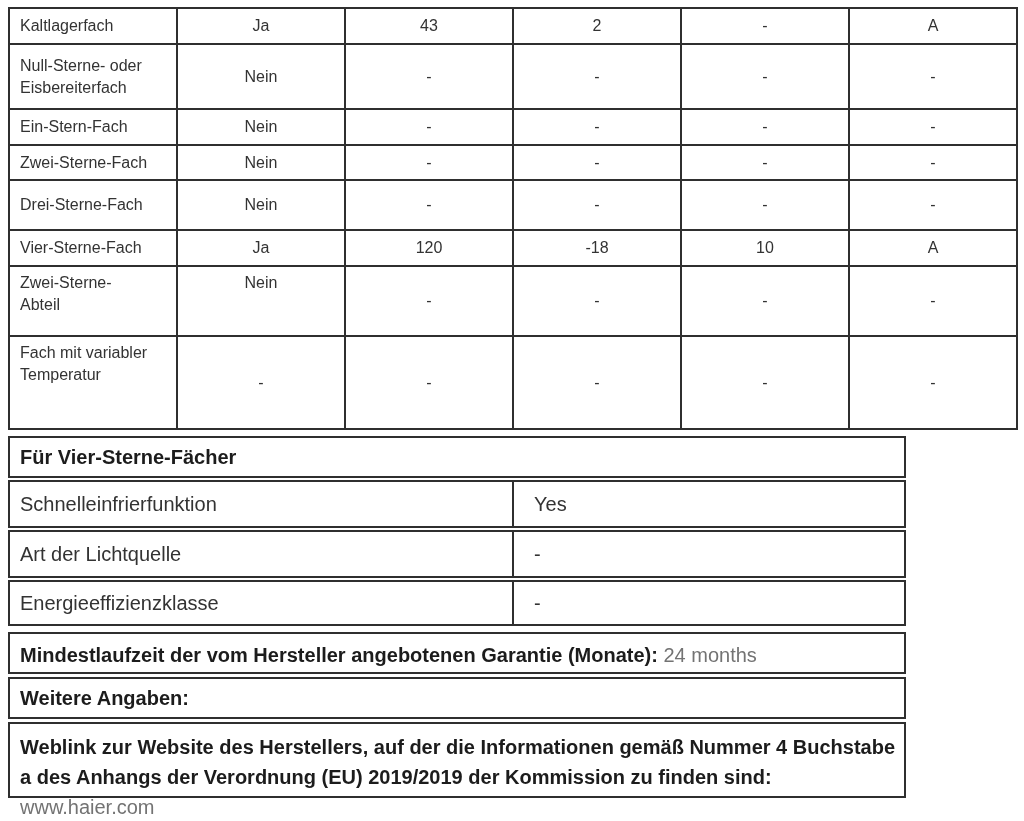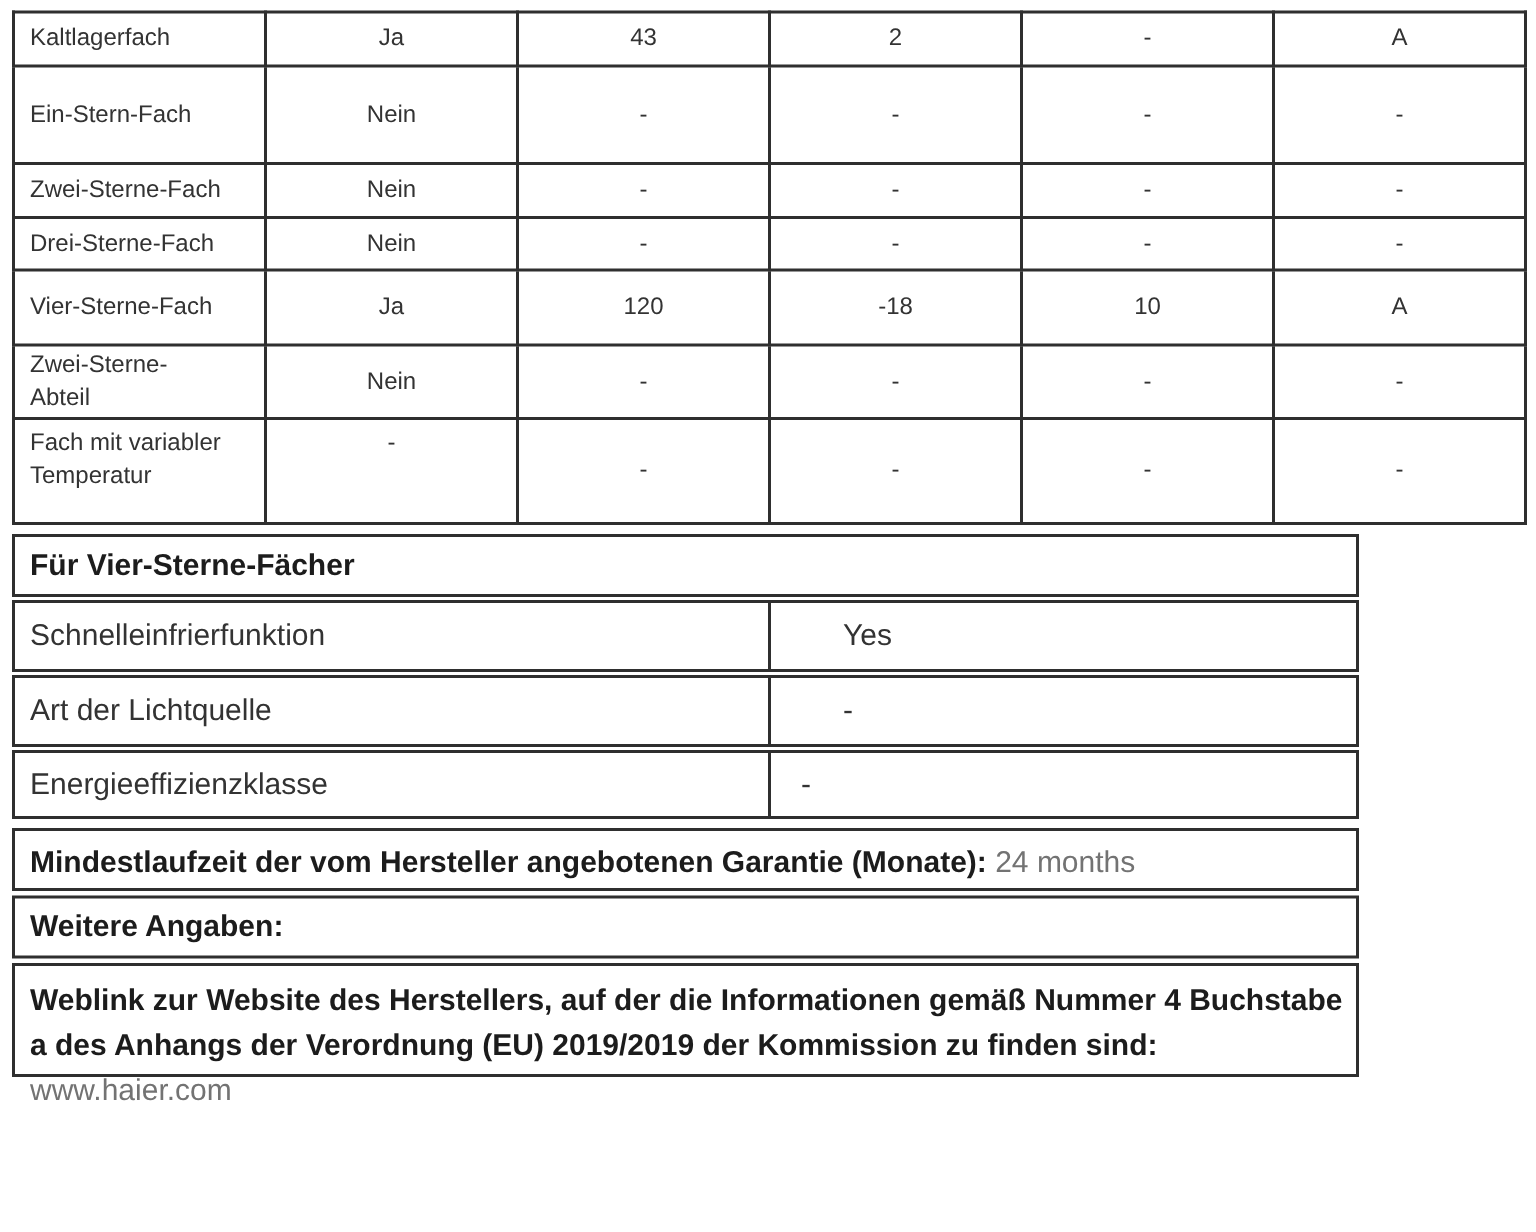--- a/index.html
+++ b/index.html
@@ -91,41 +91,50 @@
   }
   .box.inline-box .b { font-weight: bold; color: #1c1c1c; }
   .box.inline-box .n { font-weight: normal; color: #737373; }
   .box.weblink-box { line-height: 30px; padding-top: 8px; padding-bottom: 10px; }
 
   .gap6 { margin-top: 6px; }
   .gap2 { margin-top: 2px; }
   .gap3 { margin-top: 3px; }
 
   .h42 { height: 42px; }
-  .h48 { height: 48px; gap: 28px; }
+  .h48 { height: 48px; }
   .h43 { height: 43px; }
   .h46 { height: 46px; }
   .h76 { height: 76px; }
 </style>
 </head>
 <body>
 
 <div class="sheet">
 
   <table class="grid">
     <tbody id="grid-body">
         <tr>
           <td class="label">Kaltlagerfach</td>
           <td>Ja</td>
           <td>43</td>
           <td>2</td>
           <td>-</td>
           <td>A</td>
         </tr>
         <tr>
+          <td class="label">Null-Sterne- oder
+Eisbereiterfach</td>
+          <td>Nein</td>
+          <td>-</td>
+          <td>-</td>
+          <td>-</td>
+          <td>-</td>
+        </tr>
+        <tr>
           <td class="label">Ein-Stern-Fach</td>
           <td>Nein</td>
           <td>-</td>
           <td>-</td>
           <td>-</td>
           <td>-</td>
         </tr>
         <tr>
           <td class="label">Zwei-Sterne-Fach</td>
           <td>Nein</td>

